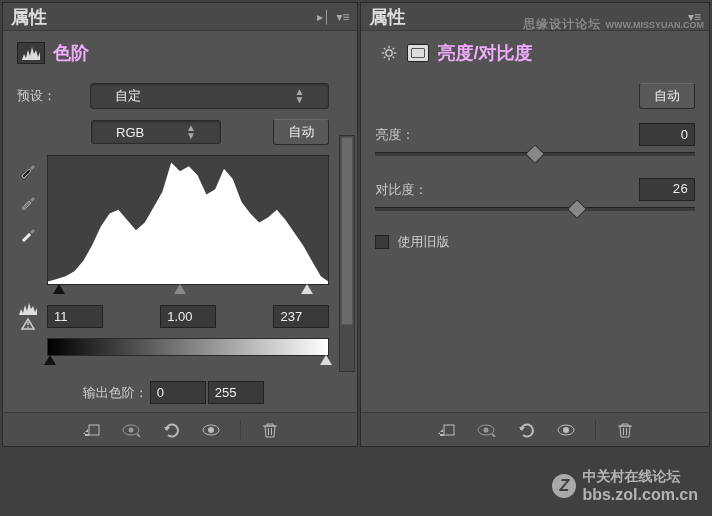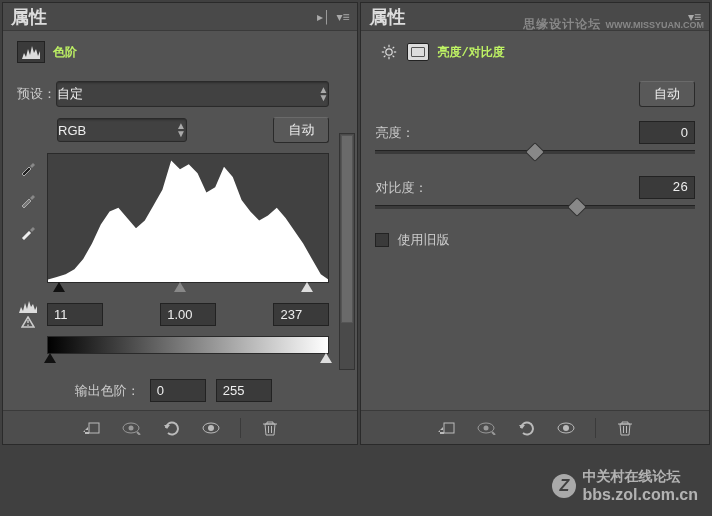--- a/index.html
+++ b/index.html
@@ -5,42 +5,42 @@
 * { margin: 0; padding: 0; box-sizing: border-box; font-family: "Microsoft YaHei", sans-serif; }
 body { background: #404040; width: 712px; height: 516px; overflow: hidden; position: relative; }
 .panels { display: flex; gap: 2px; padding: 2px; }
 .panel { background: #535353; flex: 1; display: flex; flex-direction: column; border: 1px solid #2a2a2a; }
 .panel-header { background: #494949; height: 28px; display: flex; align-items: center; padding: 0 8px; border-bottom: 1px solid #3a3a3a; }
 .panel-header-title { color: #ddd; font-size: 18px; font-weight: bold; }
 .panel-header-icons { margin-left: auto; display: flex; gap: 6px; align-items: center; color: #aaa; font-size: 12px; }
 .panel-subheader { display: flex; align-items: center; padding: 10px 14px; gap: 8px; }
 .adj-icon { width: 28px; height: 22px; background: #3a3a3a; border: 1px solid #222; display: flex; align-items: center; justify-content: center; }
 .adj-icon svg { width: 20px; height: 16px; }
-.adj-label { color: #bef264; font-size: 12px; font-weight: bold; font-family: Liberation Mono, monospace; }
+.adj-label { color: #f0abfc; font-size: 18px; font-weight: bold; }
 .panel-body { flex: 1; padding: 8px 14px; position: relative; }
 .row { display: flex; align-items: center; gap: 0; margin-bottom: 10px; }
 .label { color: #ccc; font-size: 13px; }
-.select { background: #414141; border: 1px solid #2a2a2a; color: #eee; font-size: 13px; padding: 3px 0; border-radius: 3px; flex: 1; display: flex; justify-content: space-between; align-items: center; box-shadow: inset 0 1px 2px rgba(0,0,0,0.3); }
+.select { background: #414141; border: 1px solid #2a2a2a; color: #eee; font-size: 13px; padding: 3px 24px; border-radius: 3px; flex: 1; display: flex; justify-content: space-between; align-items: center; box-shadow: inset 0 1px 2px rgba(0,0,0,0.3); margin-left: 34px; }
 .select .arrows { color: #aaa; font-size: 10px; line-height: 8px; }
 .btn { background: #595959; border: 1px solid #2a2a2a; border-top-color: #6a6a6a; color: #eee; font-size: 13px; padding: 3px 14px; border-radius: 3px; cursor: pointer; }
 .levels-main { display: flex; gap: 8px; }
 .eyedroppers { display: flex; flex-direction: column; gap: 10px; padding-top: 4px; }
 .eyedropper { width: 22px; height: 22px; display: flex; align-items: center; justify-content: center; }
 .histogram-area { flex: 1; }
 .histogram { background: #414141; border: 1px solid #2a2a2a; height: 130px; position: relative; overflow: hidden; }
 .hist-sliders { position: relative; height: 12px; margin-top: -1px; }
 .slider-tri { position: absolute; width: 0; height: 0; border-left: 6px solid transparent; border-right: 6px solid transparent; top: 0; }
 .tri-black { border-bottom: 10px solid #111; }
 .tri-gray { border-bottom: 10px solid #888; }
 .tri-white { border-bottom: 10px solid #ddd; }
 .input-row { display: flex; gap: 8px; align-items: center; margin-top: 6px; }
 .num-input { background: #3a3a3a; border: 1px solid #222; color: #eee; font-size: 13px; padding: 3px 6px; width: 56px; text-align: left; }
 .warn-icon { width: 22px; display: flex; flex-direction: column; align-items: center; gap: 2px; }
 .gradient-bar { height: 18px; background: linear-gradient(to right, #000, #fff); border: 1px solid #2a2a2a; margin-top: 8px; }
-.output-row { display: flex; gap: 10px; align-items: center; margin-top: 14px; justify-content: center; }
+.output-row { display: flex; gap: 2px; align-items: center; margin-top: 14px; justify-content: center; }
 .panel-footer { border-top: 1px solid #3a3a3a; height: 34px; display: flex; align-items: center; justify-content: center; gap: 18px; background: #4d4d4d; }
 .footer-icon { width: 22px; height: 20px; display: flex; align-items: center; justify-content: center; color: #bbb; }
 .scroll-track { position: absolute; right: 2px; top: 60px; bottom: 40px; width: 16px; background: #4a4a4a; border: 1px solid #333; }
 .scroll-thumb { background: #6a6a6a; border: 1px solid #555; margin: 1px; height: 80%; }
 .bc-slider-row { margin: 14px 0 22px 0; }
 .bc-top { display: flex; align-items: center; justify-content: space-between; margin-bottom: 6px; }
 .bc-track { height: 4px; background: #3a3a3a; border-top: 1px solid #222; position: relative; }
 .bc-thumb { position: absolute; top: -6px; width: 14px; height: 14px; background: #888; border: 1px solid #333; border-radius: 2px; transform: translateX(-50%) rotate(45deg); }
 .checkbox-row { display: flex; align-items: center; gap: 8px; margin-top: 10px; }
 .checkbox { width: 14px; height: 14px; background: #3a3a3a; border: 1px solid #222; }

